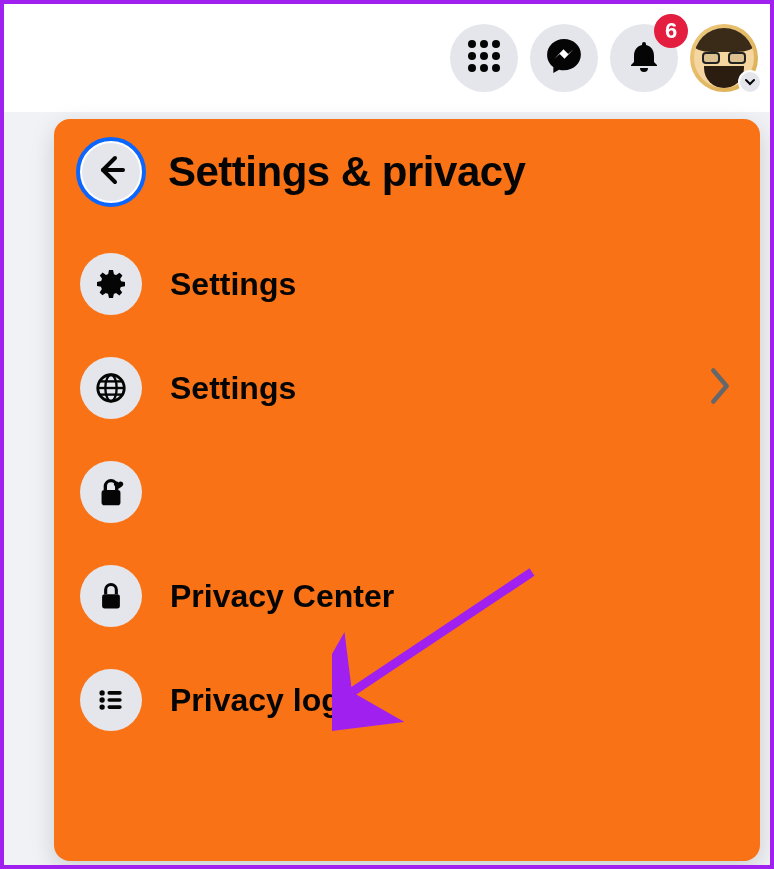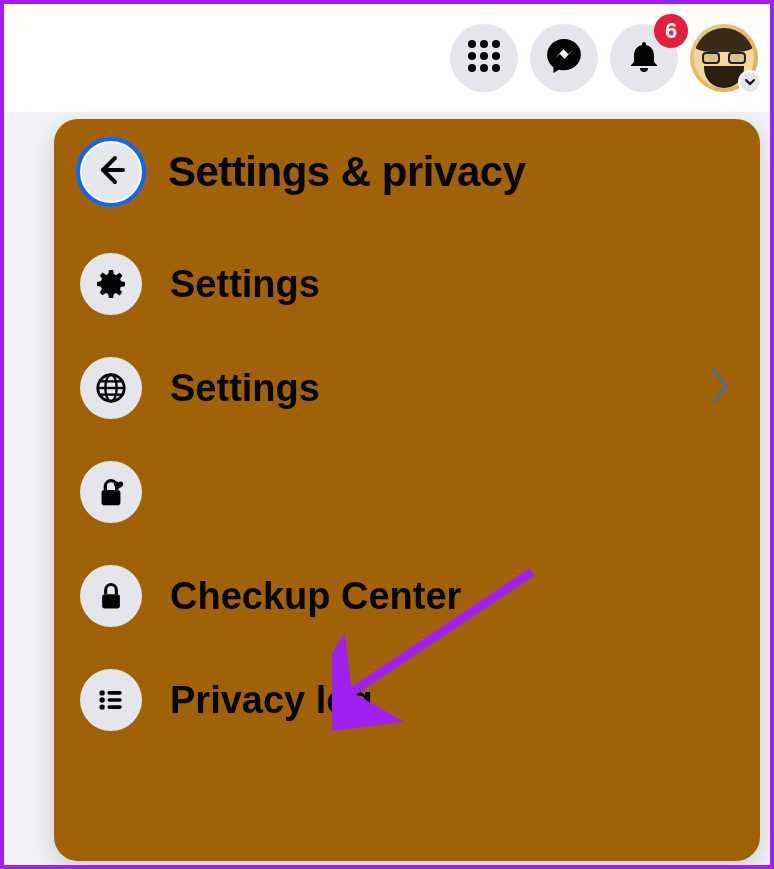--- a/index.html
+++ b/index.html
@@ -69,22 +69,22 @@
     color: #fff;
     font-weight: 700;
     font-size: 22px;
     display: flex;
     align-items: center;
     justify-content: center;
   }
   .panel {
     position: absolute;
     top: 115px; left: 50px; right: 10px; bottom: 4px;
-    background: #a16207;
-    border-radius: 24px;
+    background: #f97316;
+    border-radius: 16px;
     box-shadow: 0 8px 24px rgba(0,0,0,0.15);
     padding: 18px 22px 0 22px;
   }
   .panel-header {
     display: flex;
     align-items: center;
     gap: 22px;
     margin-bottom: 46px;
   }
   .back-btn {
@@ -111,21 +111,21 @@
     position: relative;
   }
   .menu-icon {
     width: 62px; height: 62px;
     border-radius: 50%;
     background: #e4e6eb;
     display:flex; align-items:center; justify-content:center;
     flex-shrink: 0;
   }
   .menu-label {
-    font-size: 38px;
+    font-size: 32px;
     font-weight: 600;
     color: #050505;
   }
   .chevron {
     position: absolute;
     right: 4px;
     top: 50%;
     transform: translateY(-50%);
   }
   
@@ -244,21 +244,21 @@
         </div>
       </li>
 
       <li class="menu-item">
         <div class="menu-icon">
           <svg width="32" height="32" viewBox="0 0 36 36">
               <rect x="8" y="16" width="20" height="16" rx="3" fill="#050505"></rect>
               <path d="M12 16v-5a6 6 0 0 1 12 0v5" fill="none" stroke="#050505" stroke-width="3.5"></path>
             </svg>
         </div>
-        <span class="menu-label">Checkup Center</span>
+        <span class="menu-label">Privacy Center</span>
       </li>
 
       <li class="menu-item">
         <div class="menu-icon">
           <svg width="32" height="32" viewBox="0 0 36 36">
               <g fill="#050505">
                 <circle cx="8" cy="10" r="3"></circle>
                 <circle cx="8" cy="18" r="3"></circle>
                 <circle cx="8" cy="26" r="3"></circle>
                 <rect x="14" y="8" width="16" height="4" rx="2"></rect>

